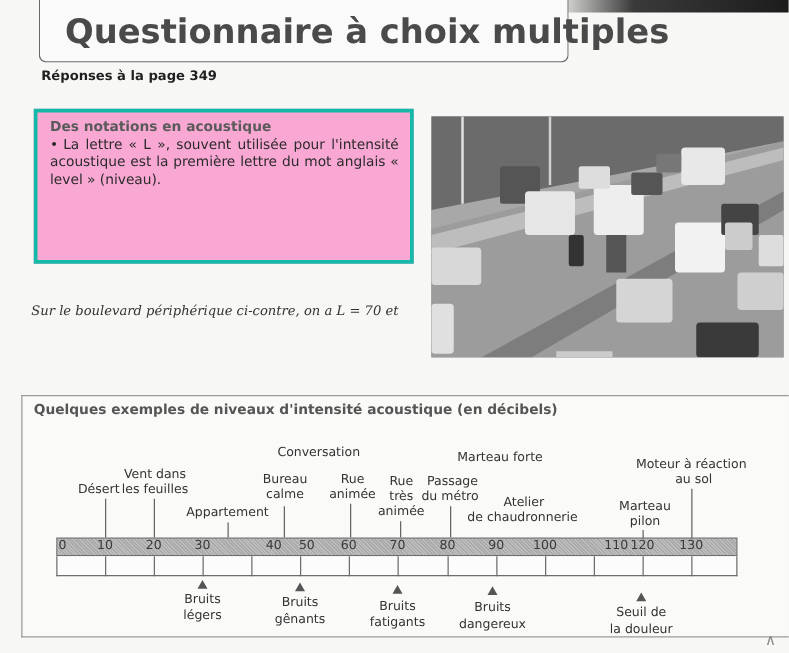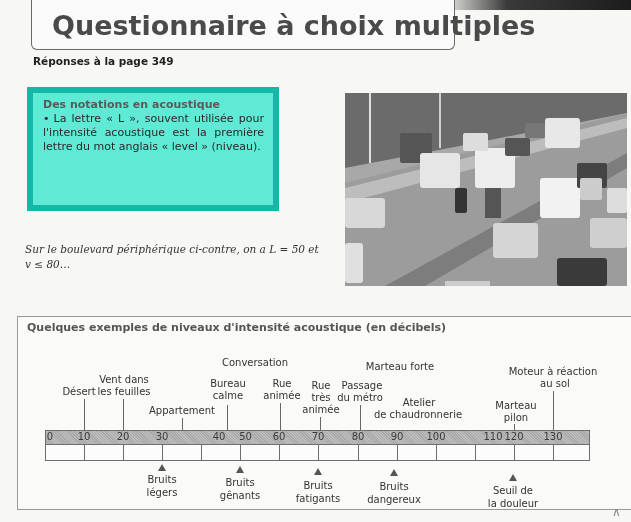--- a/index.html
+++ b/index.html
@@ -17,22 +17,22 @@
     background: #fafafa;
   }
   .title {
     position: absolute; left: 52px; top: 10px; font-size: 27px; font-weight: bold;
     color: #4a4a4a; letter-spacing: 0px; white-space: nowrap;
   }
   .answers {
     position: absolute; left: 33px; top: 55px; font-size: 10.5px; font-weight: bold; color: #1f1f1f;
   }
   .info-box {
-    position: absolute; left: 27px; top: 87px; width: 252px; height: 124px;
-    border: 6px solid #14b8a6; background: #5eead4; box-sizing: border-box;
+    position: absolute; left: 27px; top: 87px; width: 304px; height: 124px;
+    border: 3px solid #14b8a6; background: #f9a8d4; box-sizing: border-box;
     padding: 5px 9px 0 10px;
   }
   .info-title { font-size: 11px; font-weight: bold; color: #5a5a5a; margin-bottom: 1px; }
   .info-p { font-size: 11px; line-height: 14px; color: #2a2a2a; text-align: justify; }
   .info-p .bul { margin-right: 4px; }
   .intro {
     position: absolute; left: 25px; top: 242px; width: 300px;
     font-family: "DejaVu Serif", serif; font-style: italic; font-size: 10.5px; line-height: 15px; color: #333;
   }
   .photo {
@@ -79,22 +79,21 @@
 <div class="answers">Réponses à la page 349</div>
 
 <div class="info-box">
   <div class="info-title">Des notations en acoustique</div>
   <div class="info-p">
     <span class="bul">•</span><span>La lettre « L », souvent utilisée pour l'intensité acoustique est la première lettre du mot anglais « level » (niveau).</span>
   </div>
 </div>
 
 <div class="intro">
-  <div>Sur le boulevard périphérique ci-contre, on a L = 50 et</div>
-  <div>v ≤ 80…</div>
+  <div>Sur le boulevard périphérique ci-contre, on a L = 70 et</div>
 </div>
 
 <div class="photo">
   <svg width="282" height="193" viewBox="0 0 282 193">
     <rect x="0" y="0" width="282" height="193" fill="#a8a8a8"></rect>
     <polygon points="0,0 282,0 282,20 130,50 0,75" fill="#6b6b6b"></polygon>
     <polygon points="0,90 282,20 282,193 0,193" fill="#9c9c9c"></polygon>
     <polygon points="0,95 282,25 282,35 0,110" fill="#bdbdbd"></polygon>
     <polygon points="40,193 282,60 282,75 80,193" fill="#7d7d7d"></polygon>
     <line x1="25" y1="0" x2="25" y2="70" stroke="#e0e0e0" stroke-width="2"></line>

